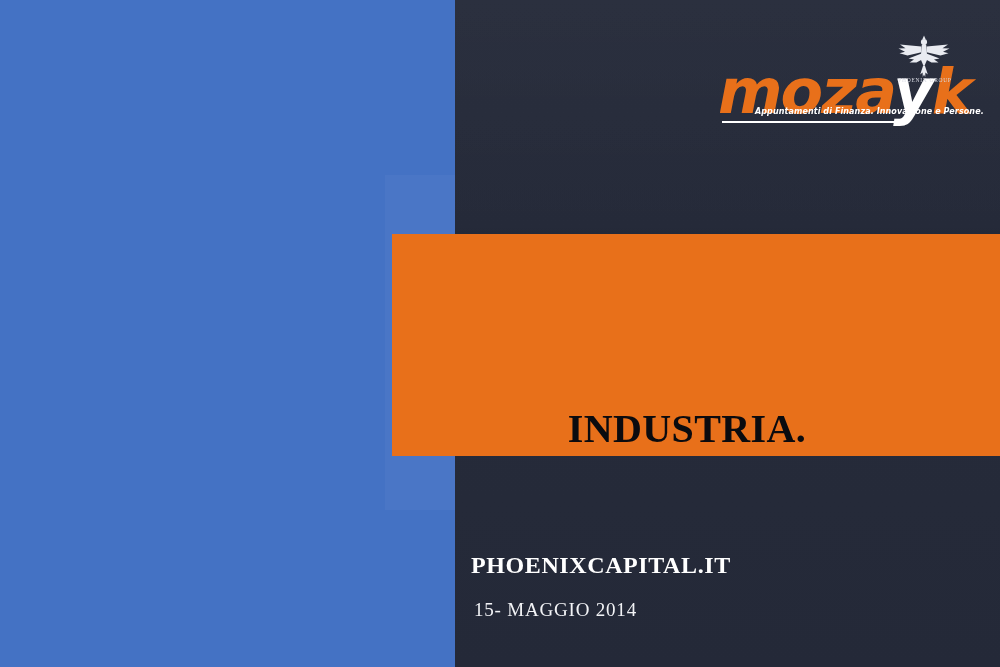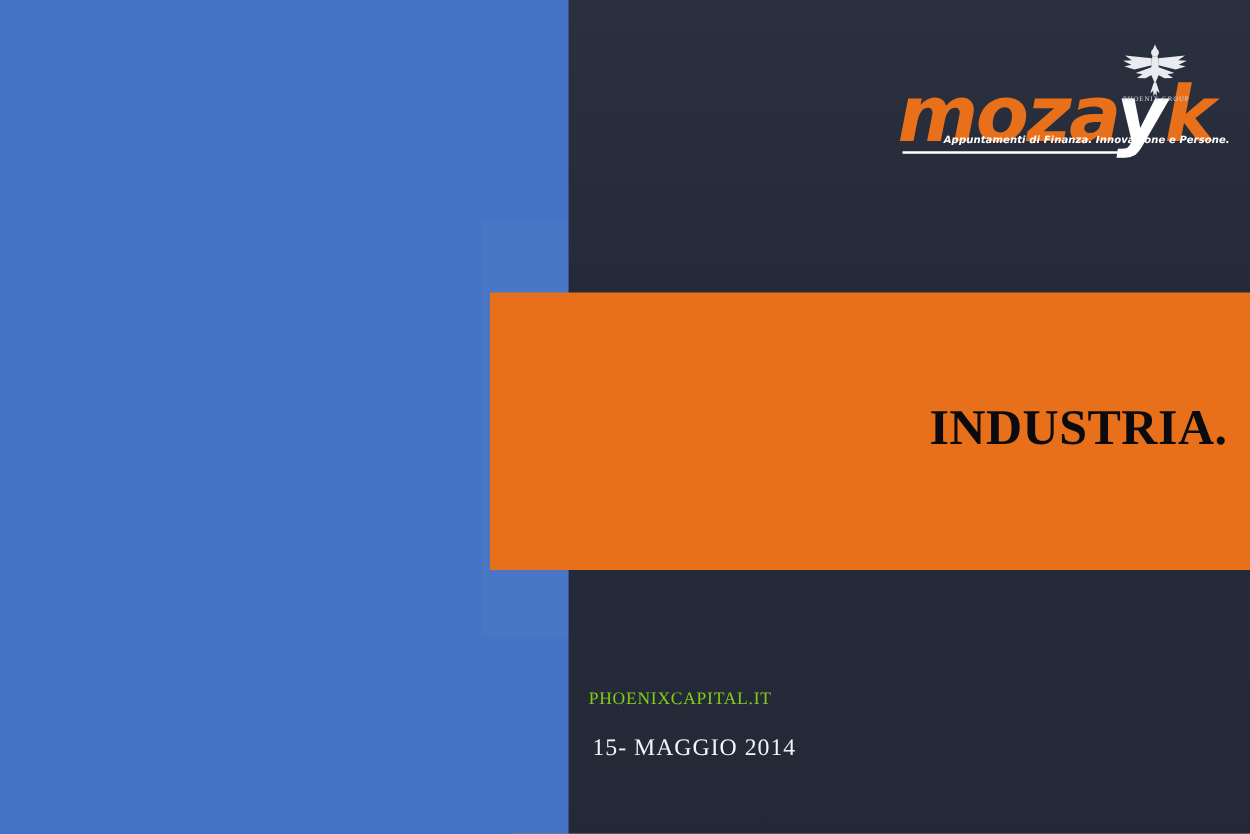--- a/index.html
+++ b/index.html
@@ -66,21 +66,21 @@
   
   .headline-wrap {
     position: absolute;
     left: 392px;
     top: 234px;
     width: 608px;
     height: 222px;
     box-sizing: border-box;
     padding: 0 18px 0 0;
     display: flex;
-    flex-direction: column;
+    flex-direction: row;
     justify-content: center;
     align-items: flex-end;
     text-align: right;
   }
   .headline-title {
     font-family: "Liberation Serif", serif;
     font-weight: bold;
     font-size: 40px;
     line-height: 1.05;
     color: #0b0b0f;
@@ -99,24 +99,24 @@
 
   
   .footer {
     position: absolute;
     left: 471px;
     top: 552px;
     width: 440px;
   }
   .footer-site {
     font-family: "Liberation Serif", serif;
-    font-weight: normal;
-    font-size: 14px;
+    font-weight: bold;
+    font-size: 24px;
     letter-spacing: 0.6px;
-    color: #84cc16;
+    color: #ffffff;
     margin: 0 0 20px 0;
   }
   .footer-date {
     font-family: "Liberation Serif", serif;
     font-weight: normal;
     font-size: 19px;
     letter-spacing: 0.8px;
     color: #f2f3f6;
     margin: 0 0 0 3px;
   }

